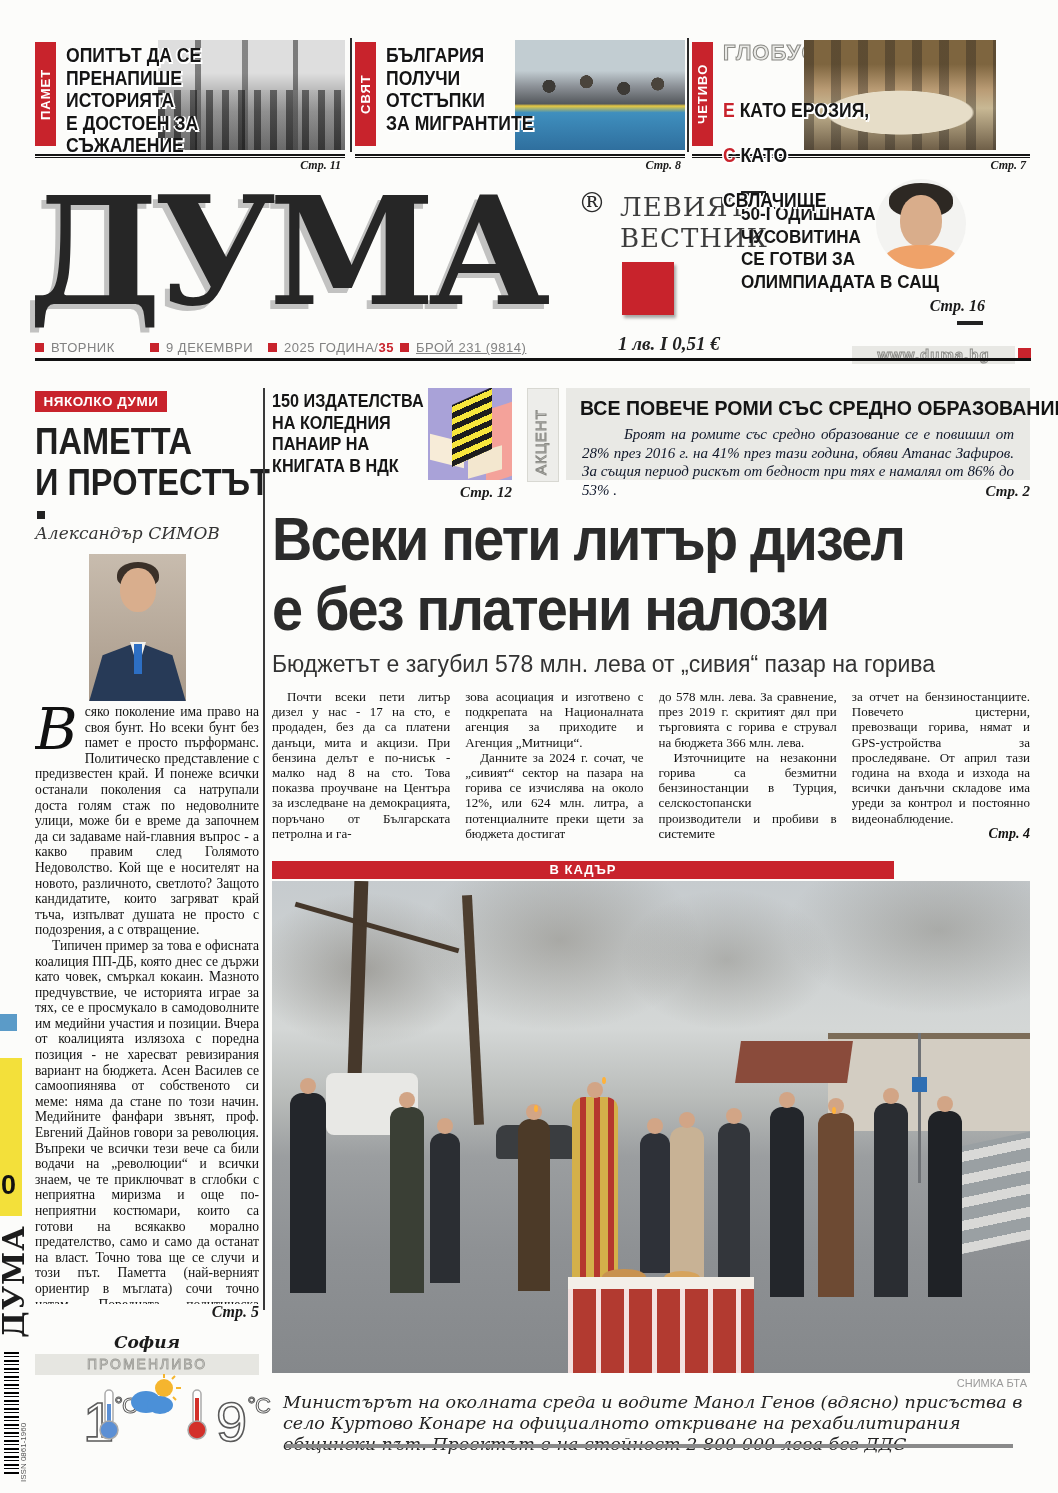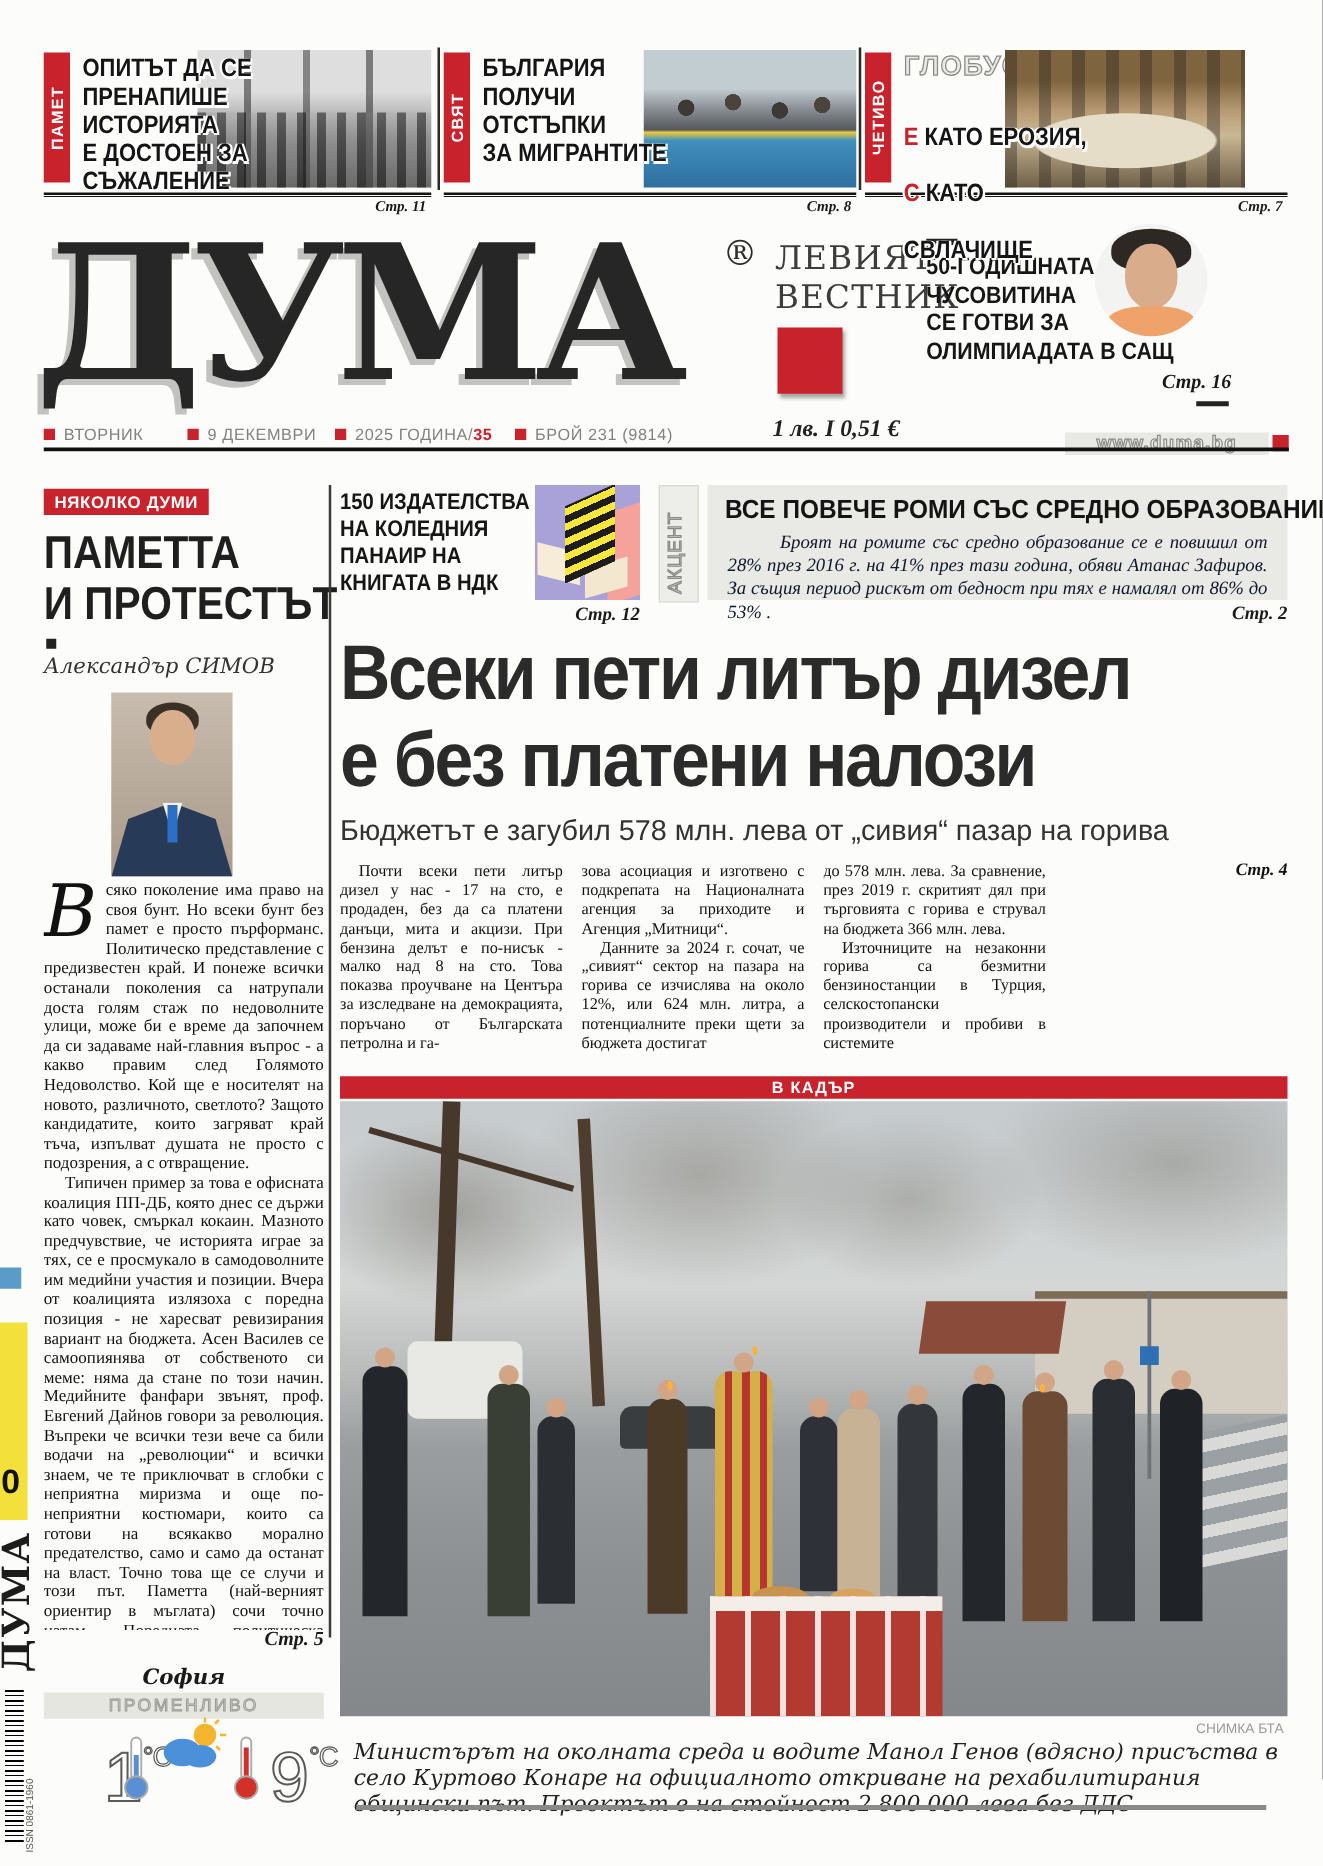--- a/index.html
+++ b/index.html
@@ -118,21 +118,21 @@
            white-space:pre-line;transform:scaleX(.9);transform-origin:0 0;}
   .lead-sub{left:272px;top:651px;font:23px "Liberation Sans",sans-serif;color:#333;}
   .lead-cols{left:272px;top:689px;width:758px;height:166px;display:flex;gap:15px;}
   .lead-col{flex:1;font:13px/15.2px "Liberation Serif",serif;text-align:justify;color:#111;overflow:hidden;}
   .lead-col p{margin:0;}
   .lead-col p.first{text-indent:15px;}
   .lead-col p.ind{text-indent:15px;}
   .lead-page{text-align:right;font-size:14px;margin-top:4px;}
 
   
-  .kadar-bar{left:272px;top:861px;width:758px;height:18px;background:#c8232c;color:#fff;text-align:center;
+  .kadar-bar{left:272px;top:861px;width:622px;height:18px;background:#c8232c;color:#fff;text-align:center;
              font:bold 13px/18px "Liberation Sans",sans-serif;letter-spacing:1px;}
   .photo-main{left:272px;top:881px;width:758px;height:492px;overflow:hidden;
       background:linear-gradient(180deg,#c6cbce 0%,#d4d7d6 30%,#b9bcba 44%,#9b9ea0 56%,#8e9194 75%,#85888b 100%);}
   .canopy{position:absolute;inset:0;
       background:radial-gradient(160px 110px at 12% 18%,rgba(88,80,68,.38),transparent 70%),
                  radial-gradient(200px 130px at 38% 12%,rgba(96,88,74,.33),transparent 70%),
                  radial-gradient(150px 100px at 60% 16%,rgba(88,82,70,.28),transparent 70%),
                  radial-gradient(220px 120px at 88% 10%,rgba(92,86,74,.30),transparent 70%);}
   .trunk1{position:absolute;left:78px;top:0;width:14px;height:250px;background:#46382b;transform:rotate(2deg);}
   .trunk2{position:absolute;left:196px;top:14px;width:10px;height:230px;background:#4d3e2f;transform:rotate(-3deg);}
@@ -249,21 +249,21 @@
     <div class="gym-leo"></div>
   </div>
   <div class="abs promo-page pg">Стр. 16</div>
   <div class="abs promo-underline"></div>
   <div class="abs site-box">www.duma.bg</div>
   <div class="abs site-square"></div>
 
   <div class="dl-item" style="left:35px;"><span class="bullet"></span><span>ВТОРНИК</span></div>
   <div class="dl-item" style="left:150px;"><span class="bullet"></span><span>9 ДЕКЕМВРИ</span></div>
   <div class="dl-item" style="left:268px;"><span class="bullet"></span><span>2025 ГОДИНА/</span><span class="dl-red">35</span></div>
-  <div class="dl-item" style="left:412px;"><span class="bullet"></span><span>БРОЙ 231 (9814)</span></div>
+  <div class="dl-item" style="left:400px;text-decoration:underline;"><span class="bullet"></span><span>БРОЙ 231 (9814)</span></div>
   <div class="abs heavy-rule"></div>
 
   <div class="abs kicker">НЯКОЛКО ДУМИ</div>
   <div class="abs op-title">ПАМЕТТА
 И ПРОТЕСТЪТ</div>
   <div class="abs op-bullet"></div>
   <div class="abs op-author">Александър СИМОВ</div>
   <div class="abs op-photo">
     <div class="op-hair"></div>
     <div class="op-face"></div>
@@ -341,20 +341,21 @@
     </div>
     <div class="lead-col">
       <p>зова асоциация и изготвено с подкрепата на Националната агенция за приходите и Агенция „Митници“.</p>
       <p class="ind">Данните за 2024 г. сочат, че „сивият“ сектор на пазара на горива се изчислява на около 12%, или 624 млн. литра, а потенциалните преки щети за бюджета достигат</p>
     </div>
     <div class="lead-col">
       <p>до 578 млн. лева. За сравнение, през 2019 г. скритият дял при търговията с горива е струвал на бюджета 366 млн. лева.</p>
       <p class="ind">Източниците на незаконни горива са безмитни бензиностанции в Турция, селскостопански производители и пробиви в системите</p>
     </div>
     <div class="lead-col">
+      <p>за отчет на бензиностанциите. Повечето цистерни, превозващи горива, нямат и GPS-устройства за проследяване. От април тази година на входа и изхода на всички данъчни складове има уреди за контрол и постоянно видеонаблюдение.</p>
       <p class="lead-page pg">Стр. 4</p>
     </div>
   </div>
 
   <div class="abs kadar-bar">В КАДЪР</div>
   <div class="abs photo-main">
     <div class="canopy"></div>
     <div class="trunk1"></div>
     <div class="trunk2"></div>
     <div class="branch"></div>

